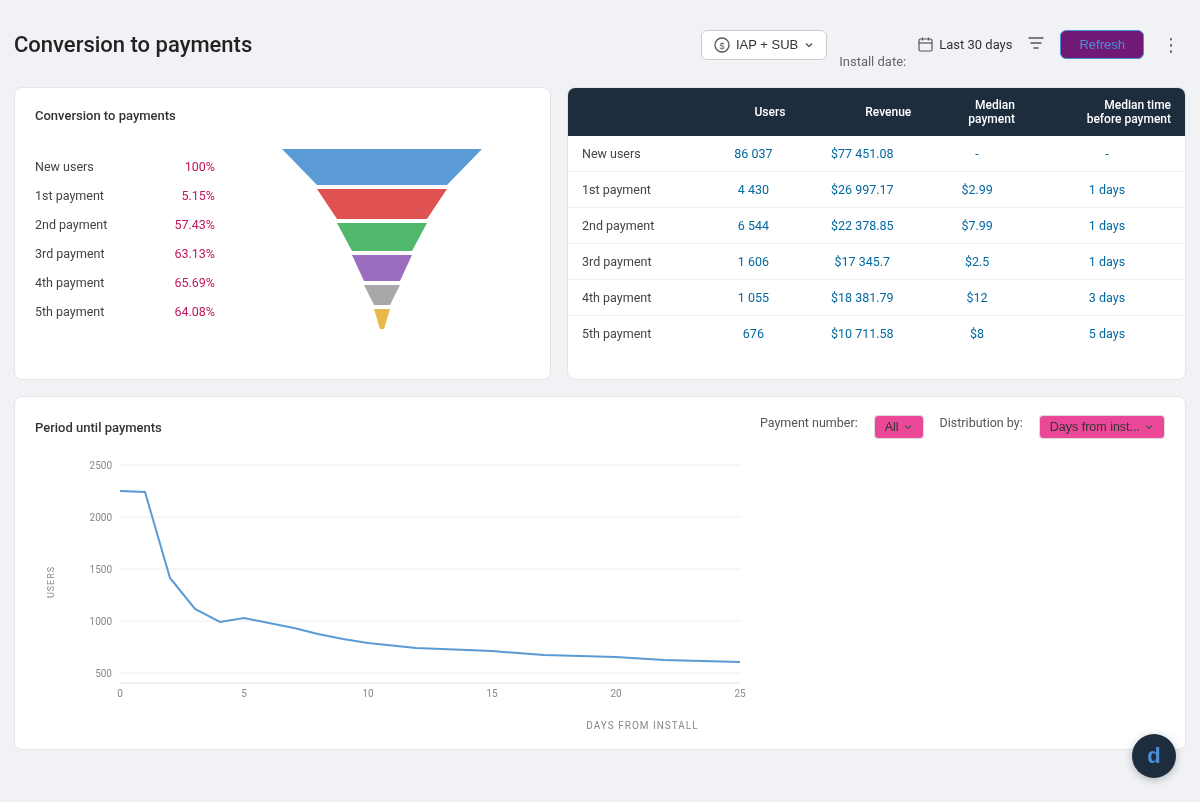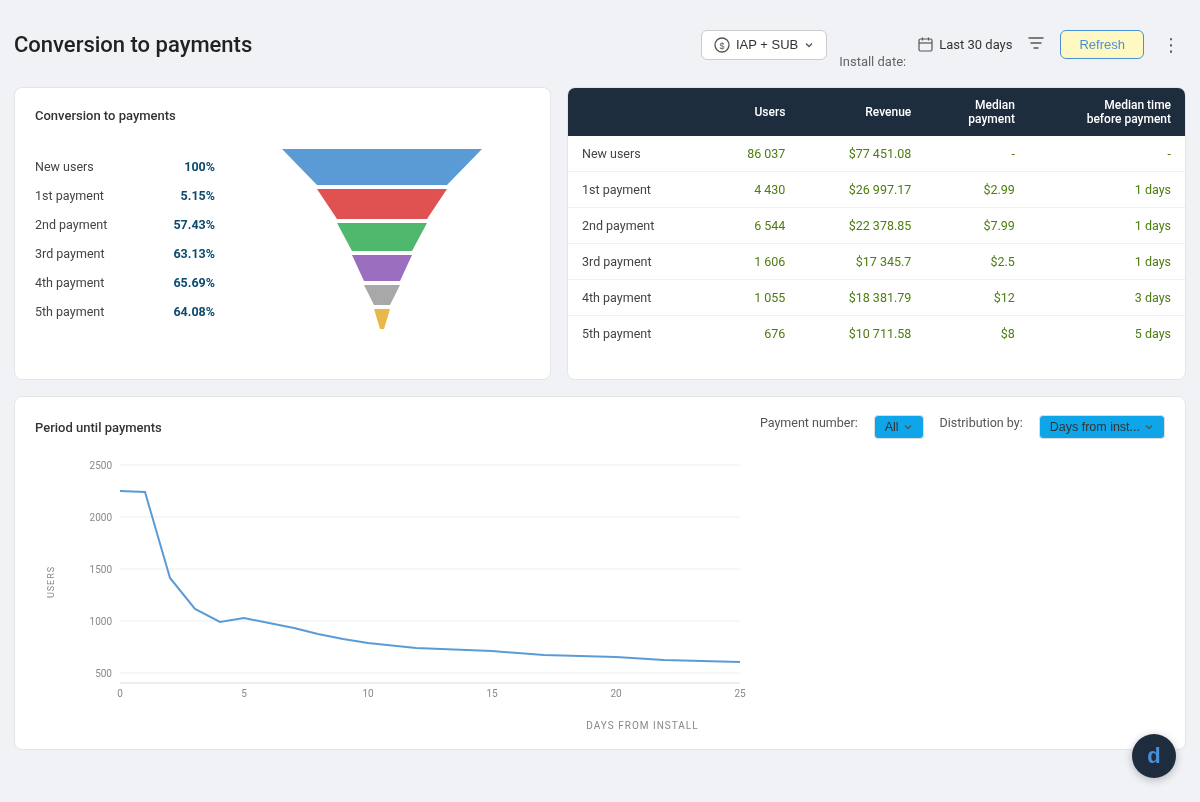--- a/index.html
+++ b/index.html
@@ -60,21 +60,21 @@
     }
     .filter-icon-btn {
       cursor: pointer;
       color: #555;
       padding: 4px;
     }
     .refresh-btn {
       border: 1.5px solid #4a90d9;
       border-radius: 6px;
       padding: 6px 18px;
-      background: #fef9c3;
+      background: #701a75;
       color: #4a90d9;
       font-size: 13px;
       font-weight: 500;
       cursor: pointer;
     }
     .more-btn {
       cursor: pointer;
       color: #555;
       font-size: 18px;
       padding: 4px 6px;
@@ -113,23 +113,23 @@
     .funnel-label-row {
       display: flex;
       justify-content: space-between;
       align-items: center;
     }
     .funnel-label-name {
       color: #444;
       font-size: 12.5px;
     }
     .funnel-label-pct {
-      color: #0c4a6e;
+      color: #be185d;
       font-size: 12.5px;
-      font-weight: 700;
+      font-weight: 400;
     }
     
     .funnel-svg-wrap {
       flex: 1;
       display: flex;
       justify-content: center;
     }
     
     .table-card {
       background: #fff;
@@ -157,22 +157,22 @@
       text-align: left;
     }
     .data-table tbody tr {
       border-bottom: 1px solid #f0f0f0;
     }
     .data-table tbody tr:last-child {
       border-bottom: none;
     }
     .data-table tbody td {
       padding: 10px 14px;
-      text-align: right;
-      color: #4d7c0f;
+      text-align: center;
+      color: #0369a1;
     }
     .data-table tbody td:first-child {
       text-align: left;
       color: #444;
     }
     
     .chart-card {
       background: #fff;
       border-radius: 8px;
       padding: 18px 20px;
@@ -191,21 +191,21 @@
       font-size: 12.5px;
       color: #555;
     }
     .dropdown-btn {
       display: flex;
       align-items: center;
       gap: 4px;
       border: 1px solid #ddd;
       border-radius: 4px;
       padding: 4px 10px;
-      background: #0ea5e9;
+      background: #ec4899;
       cursor: pointer;
       font-size: 12.5px;
       color: #333;
     }
     .chart-body {
       display: flex;
       gap: 20px;
       flex-direction: column;
     }
     .chart-left {

